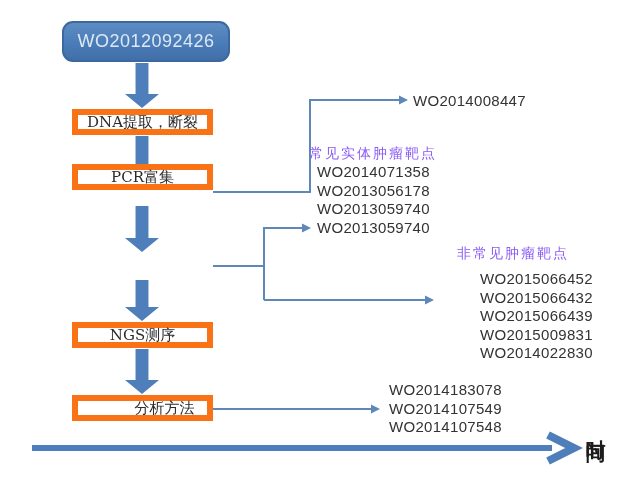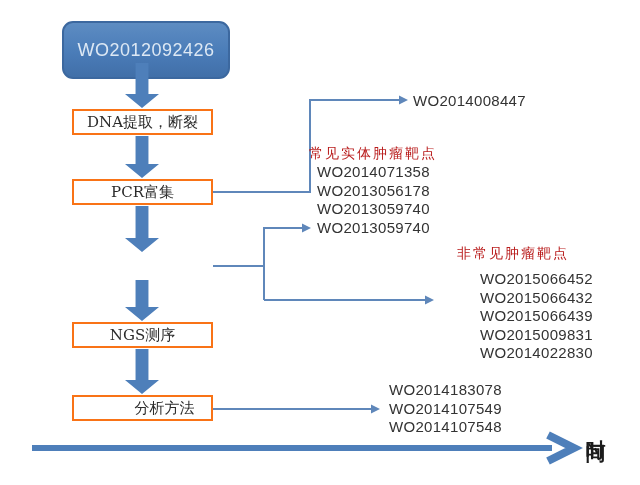--- a/index.html
+++ b/index.html
@@ -4,57 +4,57 @@
 <style>
   html,body{margin:0;padding:0;background:#ffffff;}
   .canvas{
     position:relative;width:640px;height:485px;background:#ffffff;overflow:hidden;
     font-family:"Liberation Sans", sans-serif;
   }
   .overlay{position:absolute;left:0;top:0;width:640px;height:485px;}
 
   
   .title-box{
-    position:absolute;left:62px;top:21px;width:168px;height:58px;
+    position:absolute;left:62px;top:21px;width:168px;height:41px;
     background:linear-gradient(180deg,#5d8cc2 0%,#4a7cb8 55%,#416fa8 100%);
     border:2px solid #3c689f;border-radius:11px;box-sizing:border-box;
     display:flex;align-items:center;justify-content:center;
     color:#dde8f4;font-size:18px;letter-spacing:.5px;
   }
 
   
   .flow-box{
     position:absolute;left:72px;width:141px;height:26px;box-sizing:border-box;
-    background:#ffffff;border:2px solid #f97316;
+    background:#ffffff;border:6px solid #f97316;
     display:flex;align-items:center;justify-content:center;
     color:#2b2b2b;font-size:15px;
     font-family:"DejaVu Serif","Liberation Serif",serif;
   }
   .fb-dna{top:109px;}
-  .fb-pcr{top:179px;}
+  .fb-pcr{top:164px;}
   .fb-hyb{top:253px;}
   .fb-ngs{top:322px;}
   .fb-ana{top:395px;padding-left:44px;}
 
   
   .block-arrow{
     position:absolute;left:125px;width:34px;background:#4e7fba;
     clip-path:polygon(31% 0,69% 0,69% calc(100% - 14px),100% calc(100% - 14px),50% 100%,0 calc(100% - 14px),31% calc(100% - 14px));
   }
   .ba1{top:63px;height:45px;}
   .ba2{top:136px;height:42px;}
   .ba3{top:206px;height:46px;}
   .ba4{top:280px;height:41px;}
   .ba5{top:349px;height:45px;}
 
   
   .patent{position:absolute;color:#333333;font-size:15px;letter-spacing:.3px;white-space:nowrap;}
   .pt-top{left:413px;top:92px;}
   .grp-label{
-    position:absolute;color:#b91c1c;font-size:14px;letter-spacing:2px;white-space:nowrap;
+    position:absolute;color:#8b5cf6;font-size:14px;letter-spacing:2px;white-space:nowrap;
     font-family:"DejaVu Serif","Liberation Serif",serif;
   }
   .lbl-common{left:309px;top:145px;}
   .lbl-uncommon{left:457px;top:245px;}
   .plist{position:absolute;color:#333333;font-size:15px;letter-spacing:.3px;}
   .plist div{white-space:nowrap;}
   .list-common{left:317px;top:163px;line-height:18.6px;}
   .list-uncommon{left:480px;top:270px;line-height:18.6px;}
   .list-analysis{left:389px;top:381px;line-height:18.6px;}
 

